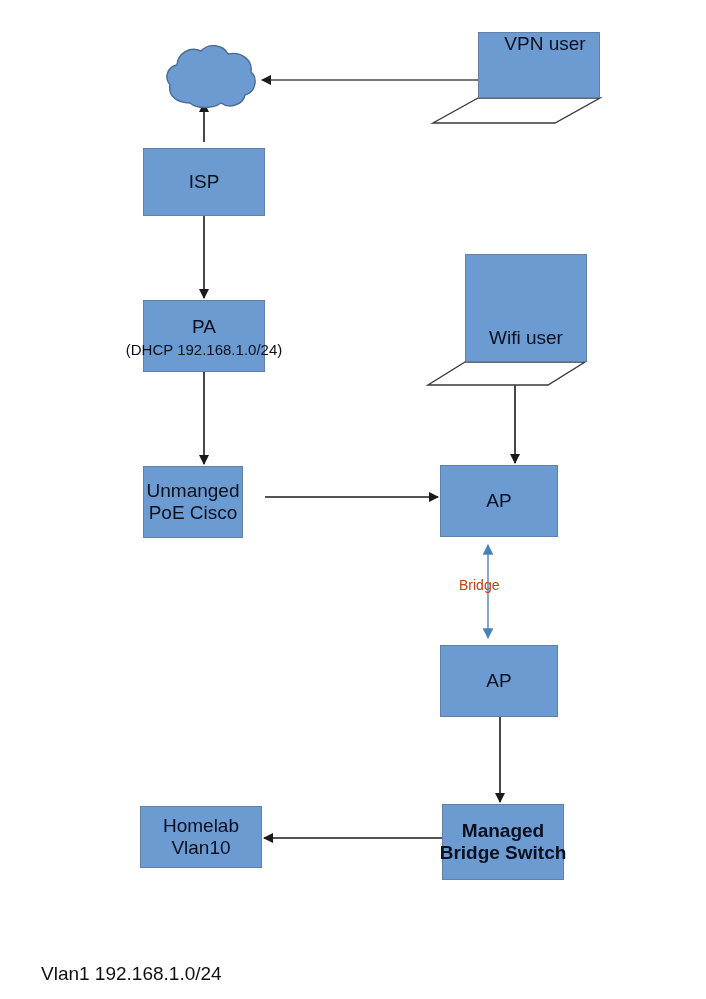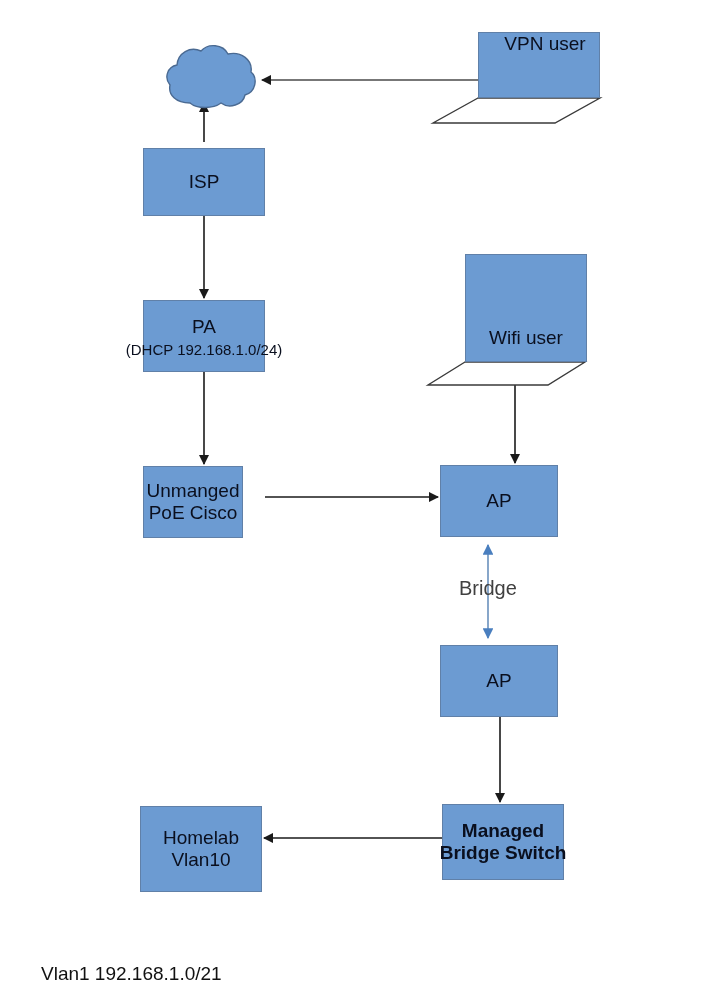--- a/index.html
+++ b/index.html
@@ -69,22 +69,22 @@
   
   .legend {
     position: absolute;
     color: #111111;
     font-size: 19px;
     line-height: 1.45;
     white-space: pre;
   }
   .bridge-label {
     position: absolute;
-    font-size: 20px;
-    color: #404040;
+    font-size: 14px;
+    color: #c2410c;
     background: transparent;
     white-space: nowrap;
   }
 </style>
 </head>
 <body>
 
 <div id="canvas">
 
   <svg class="conn">
@@ -168,23 +168,23 @@
 
   <div class="node" style="left:440px; top:645px; width:118px; height:72px;">
     <span>AP</span>
   </div>
 
   <div class="node overflow-wide" style="left:442px; top:804px; width:122px; height:76px;">
     <span>Managed</span>
     <span class="line2">Bridge Switch</span>
   </div>
 
-  <div class="node" style="left:140px; top:806px; width:122px; height:86px;">
+  <div class="node" style="left:140px; top:806px; width:122px; height:62px;">
     <span>Homelab</span>
     <span class="line2">Vlan10</span>
   </div>
 
   <div class="legend" style="left:41px; top:905px;">
-    <div>Vlan1 192.168.1.0/21</div>
+    <div>Vlan1 192.168.1.0/24</div>
     
   </div>
 
 </div>
 
 </body></html>

